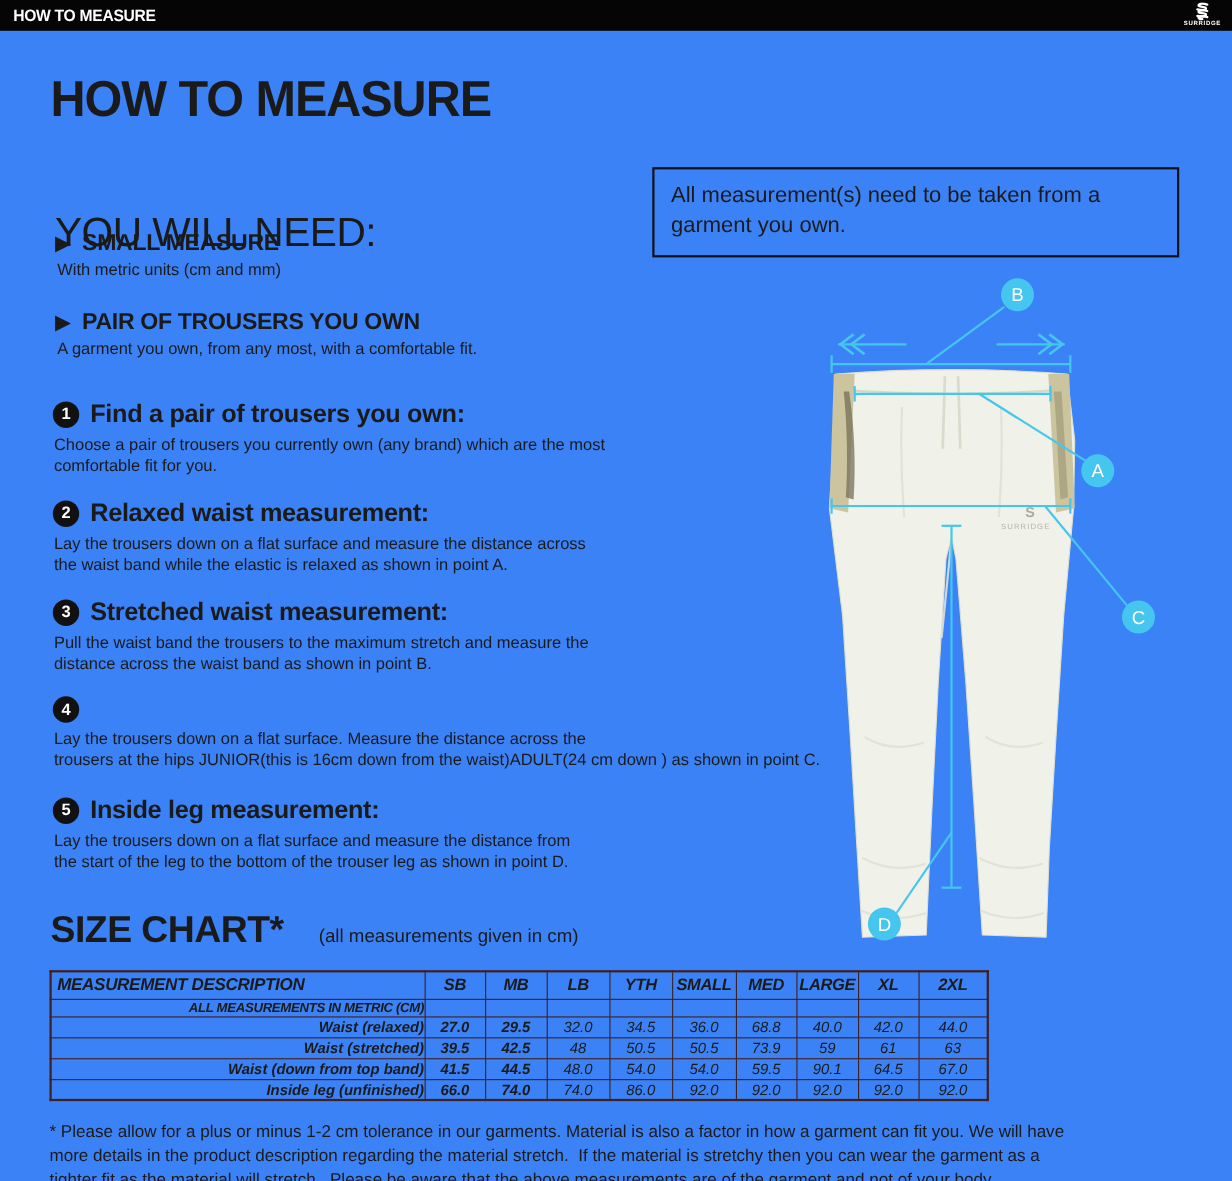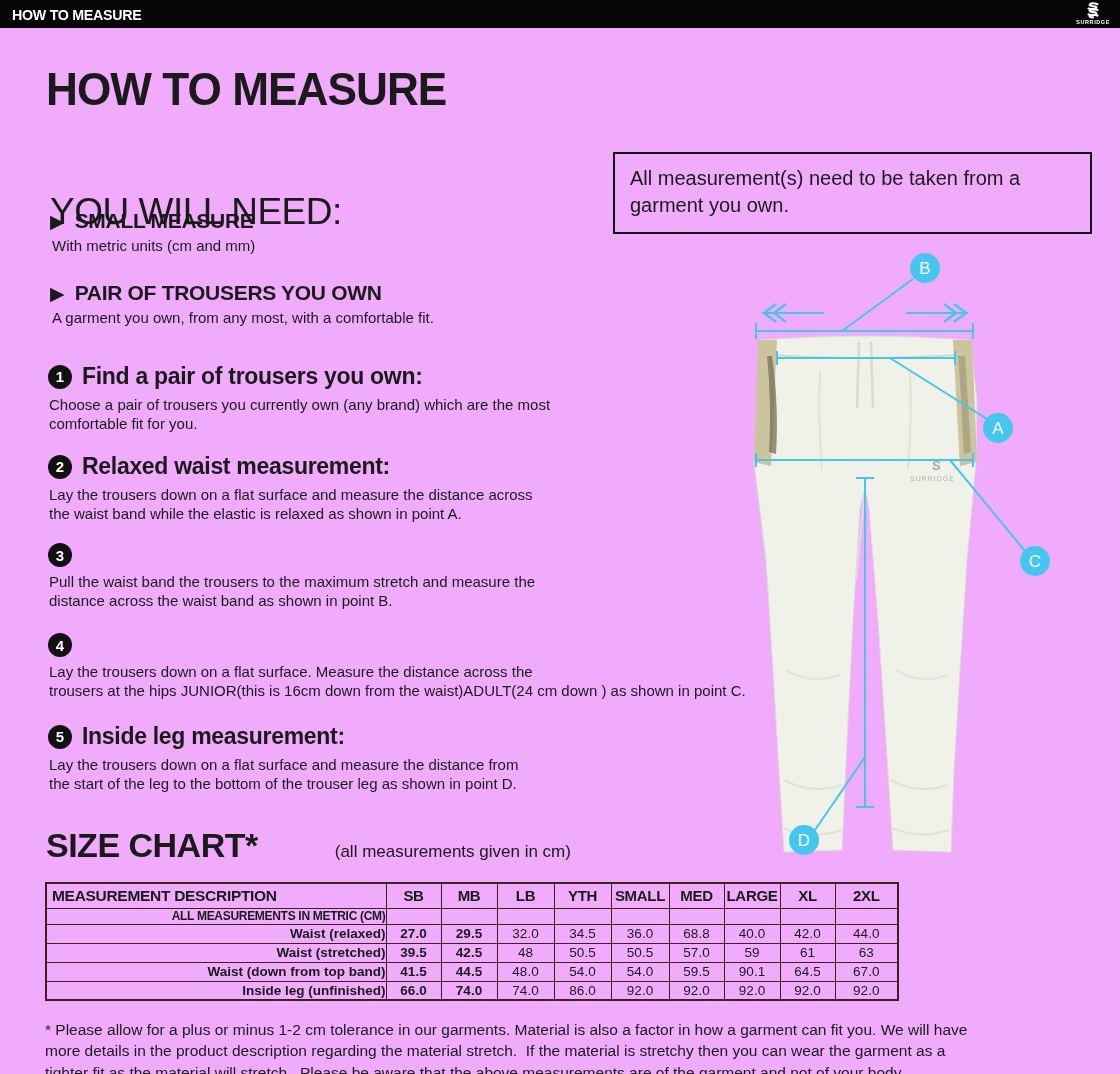--- a/index.html
+++ b/index.html
@@ -1,18 +1,18 @@
 <!DOCTYPE html>
 <html><head>
 <meta charset="utf-8">
 <style>
   * { margin:0; padding:0; box-sizing:border-box; }
   html,body { background:#ffffff; }
   body { font-family:"Liberation Sans", sans-serif; color:#1a1a1a; }
-  .page { position:relative; width:1120px; height:1074px; background:#f0abfc; overflow:hidden; }
+  .page { position:relative; width:1120px; height:1074px; background:#3b82f6; overflow:hidden; }
 
   
   .topbar { position:absolute; left:0; top:0; width:1120px; height:28px; background:#050505;
             display:flex; align-items:center; justify-content:space-between; padding:0 10px 0 12px; }
   .topbar-title { color:#fff; font-size:15px; font-weight:bold; letter-spacing:-0.3px; transform:scaleX(.95); transform-origin:left; }
   .brand { display:flex; flex-direction:column; align-items:center; line-height:1; }
   .brand-name { color:#fff; font-size:5.5px; font-weight:bold; letter-spacing:.6px; margin-top:1px; }
 
   
   .h1 { position:absolute; left:46px; top:62px; font-size:46px; font-weight:600; letter-spacing:-1px; transform:scaleX(.96); transform-origin:left; }
@@ -20,37 +20,37 @@
 
   
   .need { position:absolute; left:50px; }
   .need-head { display:flex; align-items:center; gap:10px; }
   .tri { font-size:19px; line-height:1; }
   .need-title { font-size:21px; font-weight:600; letter-spacing:-0.3px; }
   .need-sub { font-size:15px; margin-top:4px; margin-left:2px; }
 
   
   .notice { position:absolute; left:593px; top:152px; width:479px; height:82px; border:2px solid #111;
-            padding:11px 15px; font-size:20px; line-height:1.35;margin-left:20px; }
+            padding:11px 15px; font-size:20px; line-height:1.35; }
 
   
   .step { position:absolute; left:48px; }
   .step-head { display:flex; align-items:center; gap:10px; }
   .badge { width:24px; height:24px; border-radius:50%; background:#111; color:#fff; font-size:15px; font-weight:bold;
            display:flex; align-items:center; justify-content:center; flex:0 0 24px; }
   .step-title { font-size:23px; font-weight:600; letter-spacing:-0.3px; }
   .step-body { font-size:15px; line-height:1.25; margin-top:6px; margin-left:1px; white-space:pre-wrap; }
 
   
-  .sc-head { position:absolute; left:46px; top:826px; display:flex; align-items:baseline; gap:77px; }
+  .sc-head { position:absolute; left:46px; top:826px; display:flex; align-items:baseline; gap:32px; }
   .sc-title { font-size:34px; font-weight:600; letter-spacing:-0.5px; }
   .sc-note { font-size:17px; }
 
   table.sizes { position:absolute; left:45px; top:882px; width:852px; border-collapse:collapse; table-layout:fixed;
-                border:2.5px solid #401f1f; }
+                border:2.5px solid #401f1f;font-style:italic; }
   table.sizes th, table.sizes td { border:1.5px solid #401f1f; overflow:hidden; white-space:nowrap; }
   table.sizes th { font-size:15px; font-weight:bold; height:25px; text-align:center; letter-spacing:-0.3px; }
   table.sizes th.desc { text-align:left; padding-left:5px; font-size:15.5px; }
   table.sizes td { font-size:13.5px; height:19px; text-align:center; }
   table.sizes td.desc { text-align:right; padding-left:5px; font-weight:bold; }
   table.sizes tr.metric td { height:16px; }
   table.sizes td.metric-label { font-size:12px; font-weight:bold; letter-spacing:-0.3px; }
   table.sizes td.b { font-weight:bold; }
 
   .footnote { position:absolute; left:45px; top:1019px; width:1050px; font-size:15.5px; line-height:1.38; white-space:pre-wrap; }
@@ -113,20 +113,21 @@
       <span class="badge">2</span>
       <span class="step-title">Relaxed waist measurement:</span>
     </div>
     <div class="step-body">Lay the trousers down on a flat surface and measure the distance across
 the waist band while the elastic is relaxed as shown in point A.</div>
   </div>
 
   <div class="step" style="top:543px;">
     <div class="step-head">
       <span class="badge">3</span>
+      <span class="step-title">Stretched waist measurement:</span>
     </div>
     <div class="step-body">Pull the waist band the trousers to the maximum stretch and measure the
 distance across the waist band as shown in point B.</div>
   </div>
 
   <div class="step" style="top:633px; width:700px;">
     <div class="step-head">
       <span class="badge">4</span>
     </div>
     <div class="step-body">Lay the trousers down on a flat surface. Measure the distance across the
@@ -273,21 +274,21 @@
         <td>42.0</td>
         <td>44.0</td>
       </tr>
       <tr>
         <td class="desc">Waist (stretched)</td>
         <td class="b">39.5</td>
         <td class="b">42.5</td>
         <td>48</td>
         <td>50.5</td>
         <td>50.5</td>
-        <td>57.0</td>
+        <td>73.9</td>
         <td>59</td>
         <td>61</td>
         <td>63</td>
       </tr>
       <tr>
         <td class="desc">Waist (down from top band)</td>
         <td class="b">41.5</td>
         <td class="b">44.5</td>
         <td>48.0</td>
         <td>54.0</td>

